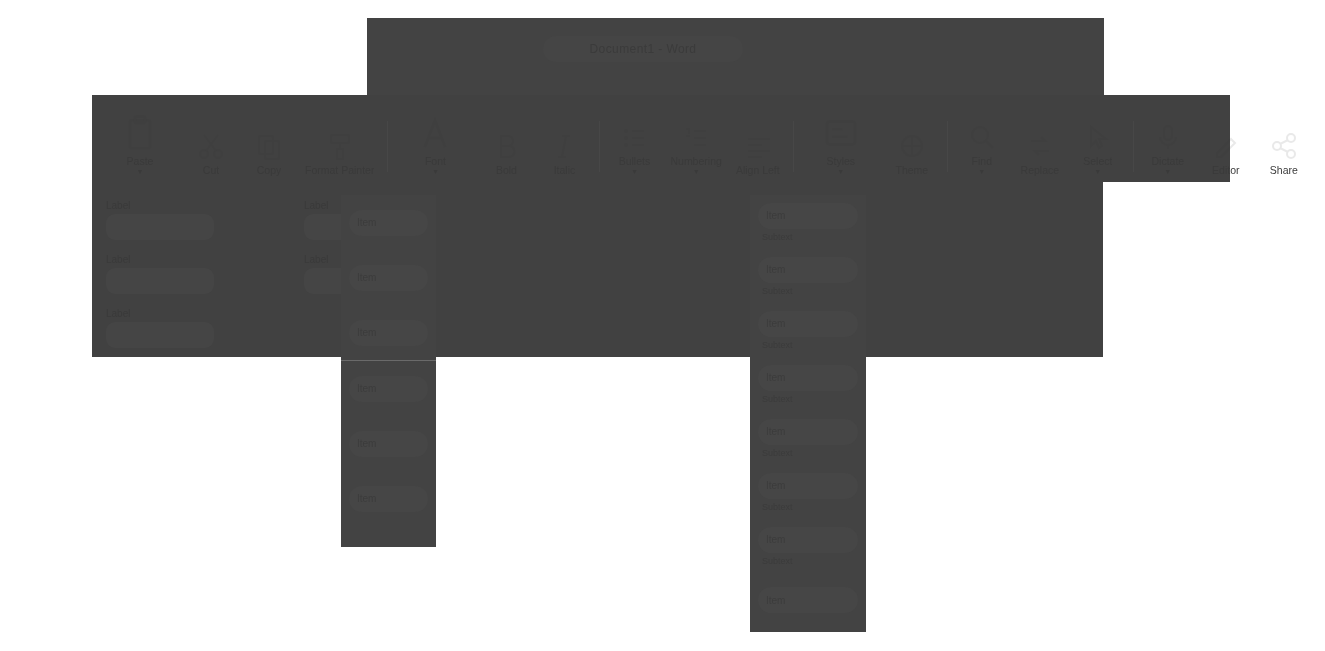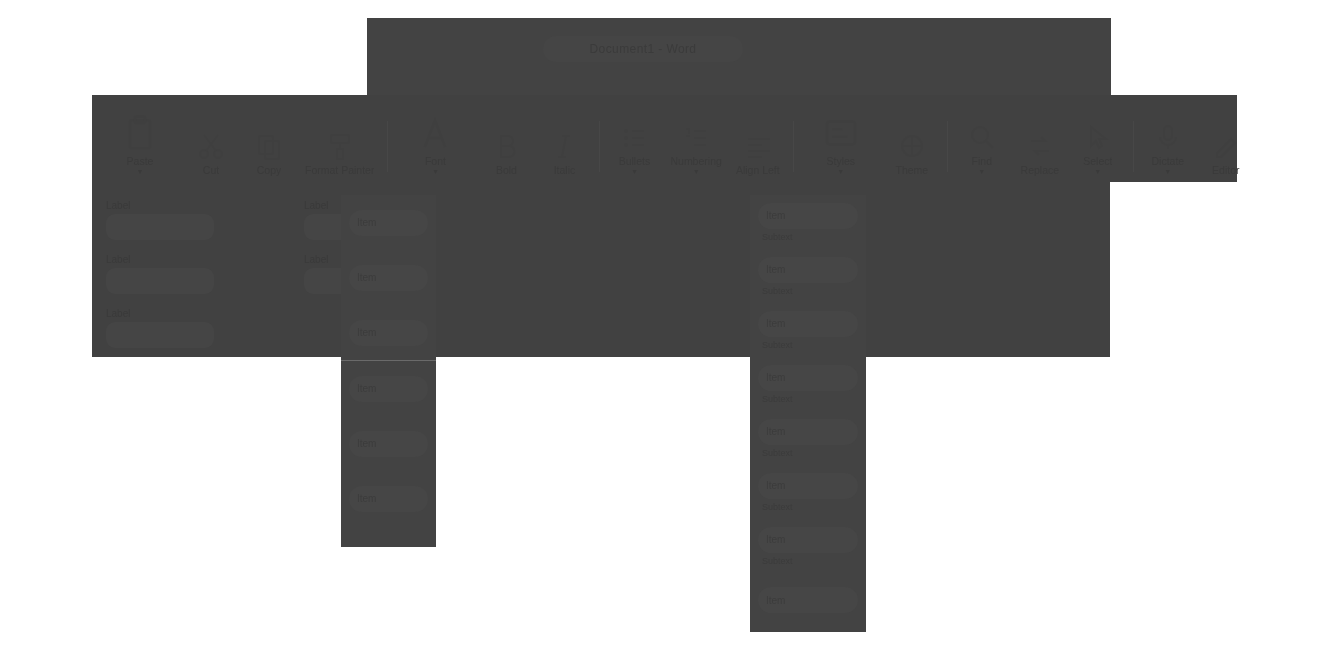--- a/index.html
+++ b/index.html
@@ -1,20 +1,20 @@
 <!DOCTYPE html>
 <html><head>
 <meta charset="utf-8">
 <style>
   html,body{margin:0;padding:0;background:#ffffff;}
   body{width:1325px;height:651px;position:relative;overflow:hidden;
        font-family:"Liberation Sans",sans-serif;}
 
   
-  .surface      {position:absolute;background:#414141;padding-left:7px;}
+  .surface      {position:absolute;background:#414141;}
 
   
   #titlebar{left:367px;top:18px;width:737px;height:78px;background:#434343;}
   #titlebar-caption{
       position:absolute;left:176px;top:18px;width:200px;height:26px;
       border-radius:13px;background:#454545;
       display:flex;align-items:center;justify-content:center;
       color:#3b3b3b;font-size:12px;letter-spacing:.4px;white-space:nowrap;overflow:hidden;}
 
   
@@ -231,20 +231,31 @@
           <span class="tb-chev">▾</span>
         </div>
         <div class="tb-item">
           <span class="tb-ico">
             <svg viewBox="0 0 30 30">
               <path d="M6 22 L20 8 l4 4 L10 26 H6 z" stroke="#2f2f2f" fill="none" stroke-width="2"></path>
             </svg>
           </span>
           <span class="tb-lab">Editor</span>
         </div>
+        <div class="tb-item">
+          <span class="tb-ico">
+            <svg viewBox="0 0 30 30">
+              <circle cx="22" cy="7" r="4" stroke="#2f2f2f" fill="none" stroke-width="2"></circle>
+              <circle cx="8" cy="15" r="4" stroke="#2f2f2f" fill="none" stroke-width="2"></circle>
+              <circle cx="22" cy="23" r="4" stroke="#2f2f2f" fill="none" stroke-width="2"></circle>
+              <path d="M11 13 L19 9 M11 17 L19 21" stroke="#2f2f2f" fill="none" stroke-width="2"></path>
+            </svg>
+          </span>
+          <span class="tb-lab">Share</span>
+        </div>
       </div>
     </div>
 
   <div id="form-area">
       <div class="fld-group" style="left: 14px; top: 18px;">
         <span class="fld-label">Label</span>
         <div class="fld-box" style="width: 108px;"></div>
       </div>
       <div class="fld-group" style="left: 14px; top: 72px;">
         <span class="fld-label">Label</span>

